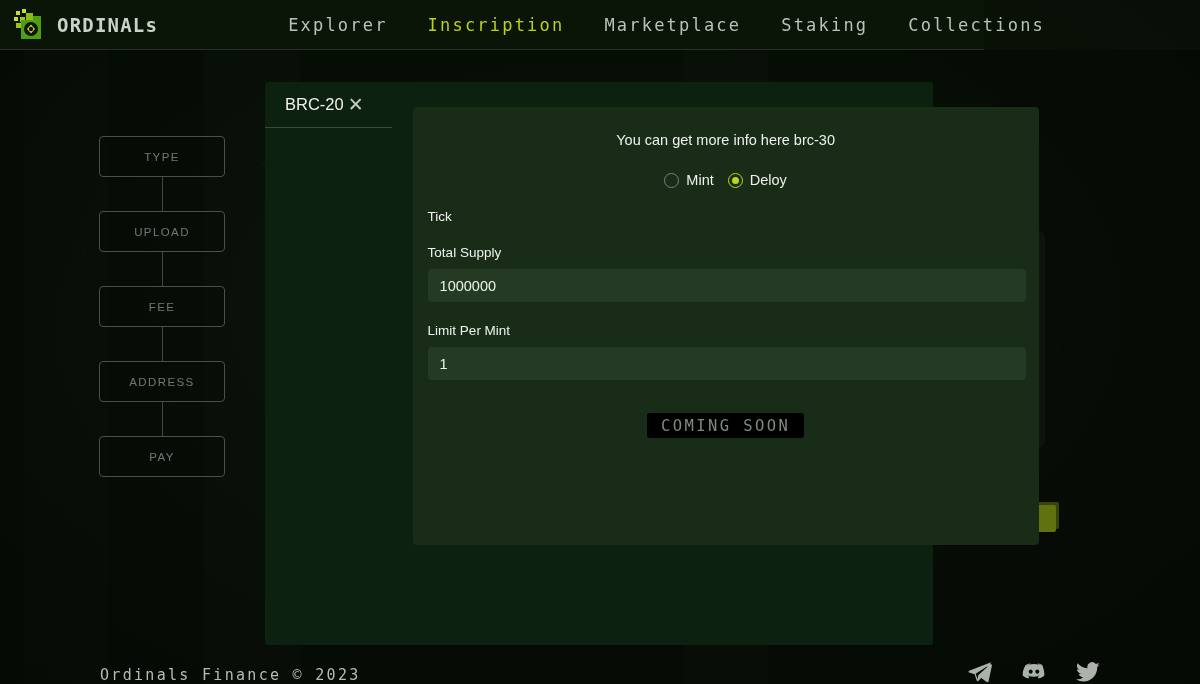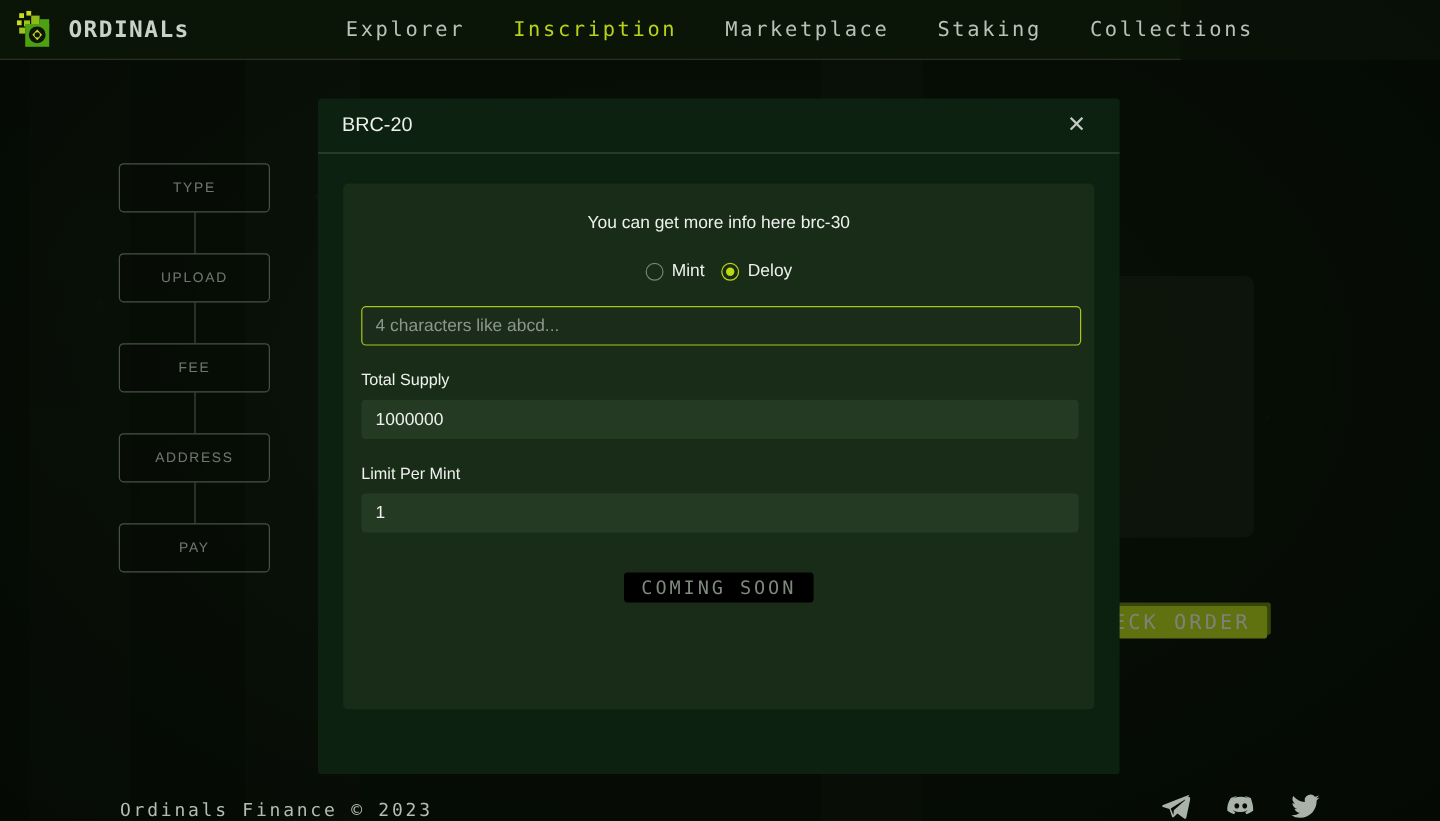--- a/index.html
+++ b/index.html
@@ -174,21 +174,21 @@
   .modal {
     position: absolute;
     left: 265px;
     top: 82px;
     width: 668px;
     height: 563px;
     background: #0d2110;
     border-radius: 3px;
     z-index: 30;
     display: flex;
-    flex-direction: column;
+    flex-direction: row;
   }
 
   .modal-head {
     height: 46px;
     flex: none;
     border-bottom: 1px solid #3b4a3b;
     display: flex;
     align-items: center;
     justify-content: space-between;
     padding: 0 24px 0 20px;
@@ -394,21 +394,21 @@
             <span class="radio-dot"></span>
             <span>Mint</span>
           </div>
           <div class="radio-opt selected">
             <span class="radio-dot"></span>
             <span>Deloy</span>
           </div>
         </div>
 
         <div class="field">
-          <input class="field-input focused" type="text" placeholder="4 characters like abcd..." style="">
+          <div class="field-label">Tick</div>
         </div>
 
         <div class="field">
           <div class="field-label">Total Supply</div>
           <input class="field-input" type="text" value="1000000" style="">
         </div>
 
         <div class="field">
           <div class="field-label">Limit Per Mint</div>
           <input class="field-input" type="text" value="1" style="">

